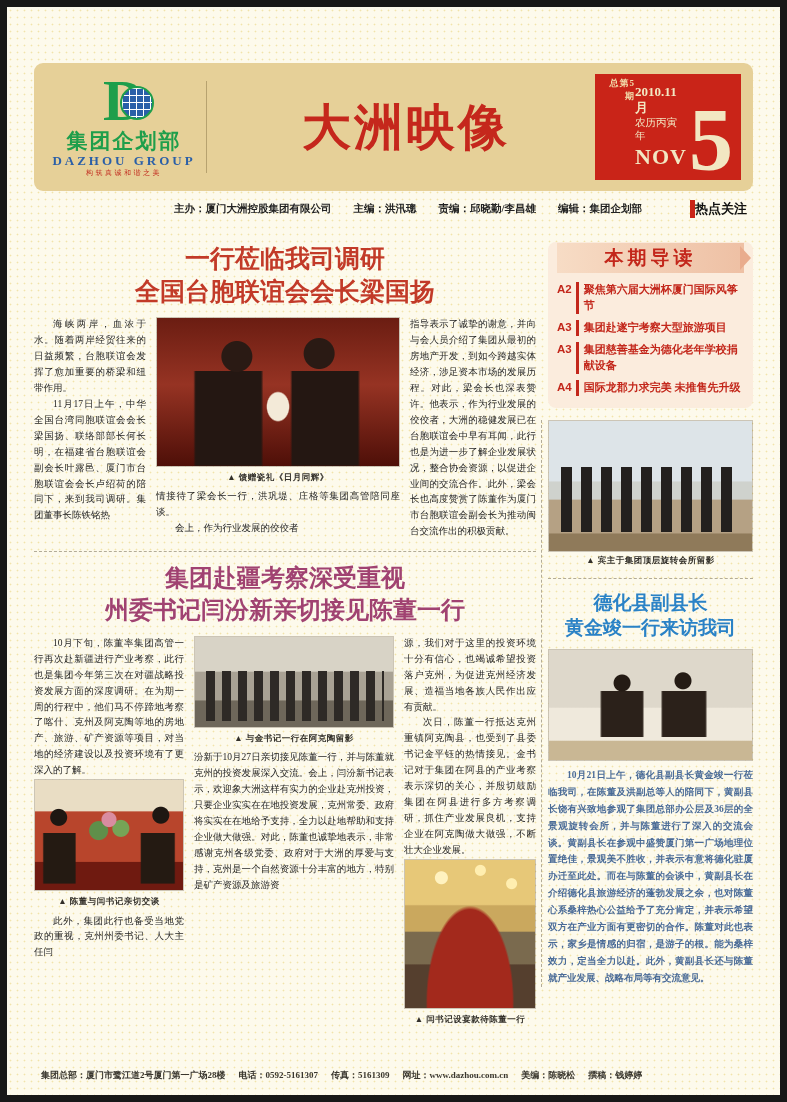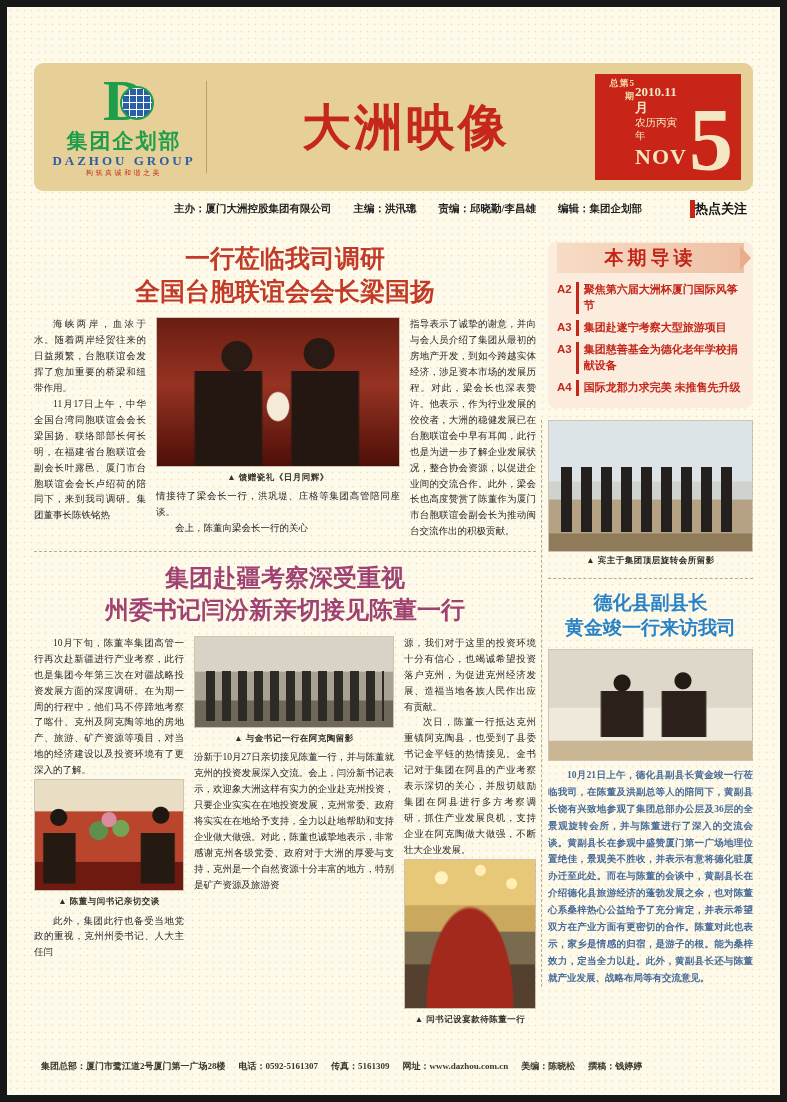--- a/index.html
+++ b/index.html
@@ -130,21 +130,21 @@
   .guide-title { font-size:19px; font-weight:bold; color:#c3271b; letter-spacing:4px; }
   .guide-items { margin-top:9px; }
   .guide-item { display:flex; align-items:baseline; margin:6px 0; font-weight:bold; color:#c3271b; }
   .gi-page { font-size:11.5px; font-family:"Liberation Sans",sans-serif; }
   .gi-text { font-size:11px; border-left:3px solid #c3271b; padding-left:5px; margin-left:4px; line-height:1.45; }
   .sidebar-lower { border-left:1px dashed #b3ac97; margin-left:-7px; padding-left:6px; }
   .a3-title { text-align:center; font-weight:bold; font-size:19px; line-height:1.35; color:#2a82c6; margin:6px 0 8px; }
   .a3-text { font-size:9.5px; line-height:1.78; text-align:justify; color:#4a6b97; margin-top:6px; }
   .a3-text p.ind { text-indent:2em;font-weight:bold; }
   
-  .footer { position:absolute; left:34px; right:34px; bottom:22px; display:flex; gap:13px; font-size:9px; font-weight:bold; color:#3a372f; white-space:nowrap; }
+  .footer { position:absolute; left:34px; right:34px; bottom:13px; display:flex; gap:13px; font-size:9px; font-weight:bold; color:#3a372f; white-space:nowrap; }
 </style>
 </head>
 <body>
 
 <div class="frame">
 
   <div class="band">
     <div class="logo">
       <div class="logo-mark">
         <span class="logo-d">D</span>
@@ -190,21 +190,21 @@
         </div>
         <div class="cols">
           <div class="col a1-c1">
             <p class="ind">海峡两岸，血浓于水。随着两岸经贸往来的日益频繁，台胞联谊会发挥了愈加重要的桥梁和纽带作用。</p>
             <p class="ind">11月17日上午，中华全国台湾同胞联谊会会长梁国扬、联络部部长何长明，在福建省台胞联谊会副会长叶露邑、厦门市台胞联谊会会长卢绍荷的陪同下，来到我司调研。集团董事长陈铁铭热</p>
           </div>
           <div class="col a1-c2">
             <div class="ph ph-gift"></div>
             <div class="caption">▲ 馈赠瓷礼《日月同辉》</div>
             <p>情接待了梁会长一行，洪巩堤、庄格等集团高管陪同座谈。</p>
-            <p class="ind">会上，陈董向梁会长一行的关心</p>
+            <p class="ind">会上，作为行业发展的佼佼者</p>
           </div>
           <div class="col a1-c3">
             <p>指导表示了诚挚的谢意，并向与会人员介绍了集团从最初的房地产开发，到如今跨越实体经济，涉足资本市场的发展历程。对此，梁会长也深表赞许。他表示，作为行业发展的佼佼者，大洲的稳健发展已在台胞联谊会中早有耳闻，此行也是为进一步了解企业发展状况，整合协会资源，以促进企业间的交流合作。此外，梁会长也高度赞赏了陈董作为厦门市台胞联谊会副会长为推动闽台交流作出的积极贡献。</p>
           </div>
         </div>
       </div>
 
       <hr class="dashed-hr">
 
       <div class="a2">

